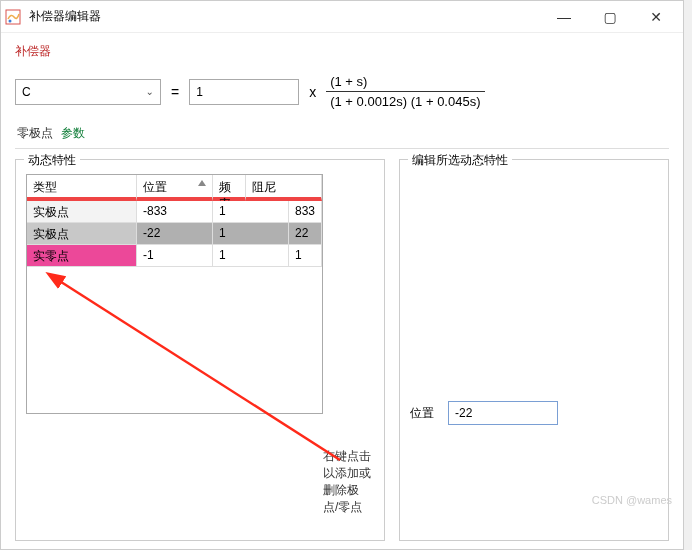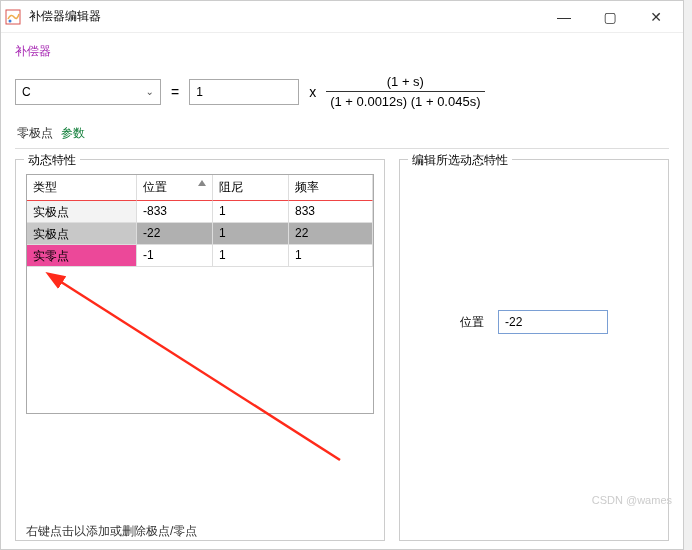--- a/index.html
+++ b/index.html
@@ -35,21 +35,21 @@
     }
     .titlebar-icon svg { width: 16px; height: 16px; }
     .titlebar-title { flex: 1; font-size: 12px; }
     .win-btns { display: flex; }
     .win-btn {
       width: 46px; height: 30px;
       display: flex; align-items: center; justify-content: center;
       font-size: 14px; color: #333;
     }
     .content { padding: 10px 14px 8px 14px; flex: 1; display: flex; flex-direction: column; }
-    .section-label { font-size: 12px; color: #a21caf; margin-bottom: 6px; }
+    .section-label { font-size: 12px; color: #b91c1c; margin-bottom: 6px; }
     .comp-row {
       display: flex; align-items: center;
       margin: 8px 0 12px 0;
       gap: 10px;
     }
     .dropdown {
       width: 146px; height: 26px;
       border: 1px solid #aaa;
       display: flex; align-items: center;
       padding: 0 6px;
@@ -61,59 +61,59 @@
     .eq-sign { font-size: 14px; }
     .gain-input {
       width: 110px; height: 26px;
       border: 1px solid #aaa;
       padding: 0 6px;
       display: flex; align-items: center;
       background: #fff;
     }
     .x-sign { font-size: 14px; }
     .tf-frac {
-      display: flex; flex-direction: column; align-items: center;
+      display: flex; flex-direction: column; 
       font-size: 13px;
     }
     .tf-num { padding: 0 4px 2px 4px; }
     .tf-line { width: 100%; height: 1px; background: #333; }
     .tf-den { padding: 2px 4px 0 4px; }
     .tabs {
       display: flex; gap: 4px;
       border-bottom: 1px solid #ddd;
       margin-bottom: 10px;
     }
     .tab { padding: 4px 2px 6px 2px; font-size: 12px; color: #333; }
     .tab.disabled { color: #15803d; }
     .panels { display: flex; gap: 14px; flex: 1; }
     .fieldset {
       border: 1px solid #ccc;
-      padding: 10px 10px 0 10px;
-      position: relative;
-      flex-direction: column;
+      padding: 10px 10px 24px 10px;
+      position: relative;
+      flex-direction: row;
       display: flex;
     }
     .fieldset-legend {
       position: absolute; top: -8px; left: 8px;
       background: #fff; padding: 0 4px; font-size: 12px;
     }
     .left-panel { width: 370px; display: flex; }
     .right-panel { flex: 1; }
     .table {
       border: 1px solid #aaa;
       width: 100%;
       height: 240px;
       background: #fff;
       margin-top: 4px;
       position: relative;
     }
     .table-header { display: flex; height: 26px; background: #fff; }
     .th {
       border-right: 1px solid #ddd;
-      border-bottom: 1px solid #ef4444;
+      border-bottom: 4px solid #ef4444;
       padding: 4px 6px; font-size: 12px; text-align: left;
     }
     .th1 { width: 110px; }
     .th2 { width: 76px; position: relative; }
     .th3 { width: 76px; }
     .th4 { flex: 1; }
     .sort-ind {
       position: absolute; right: 6px; top: 5px;
       width: 0; height: 0;
       border-left: 4px solid transparent;
@@ -218,22 +218,22 @@
       <div class="tab disabled">参数</div>
     </div>
 
     <div class="panels">
       <div class="fieldset left-panel">
         <div class="fieldset-legend">动态特性</div>
         <div class="table">
           <div class="table-header">
             <div class="th th1">类型</div>
             <div class="th th2"><span>位置</span><span class="sort-ind"></span></div>
+            <div class="th th4">频率</div>
             <div class="th th3">阻尼</div>
-            <div class="th th4">频率</div>
           </div>
           <div class="table-body">
             <div class="tr">
               <div class="td td1">实极点</div>
               <div class="td td2">-833</div>
               <div class="td td3">1</div>
               <div class="td td4">833</div>
             </div>
             <div class="tr selected">
               <div class="td td1">实极点</div>

